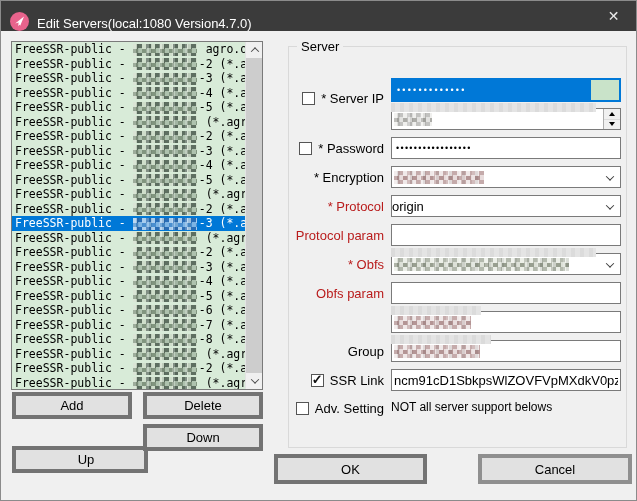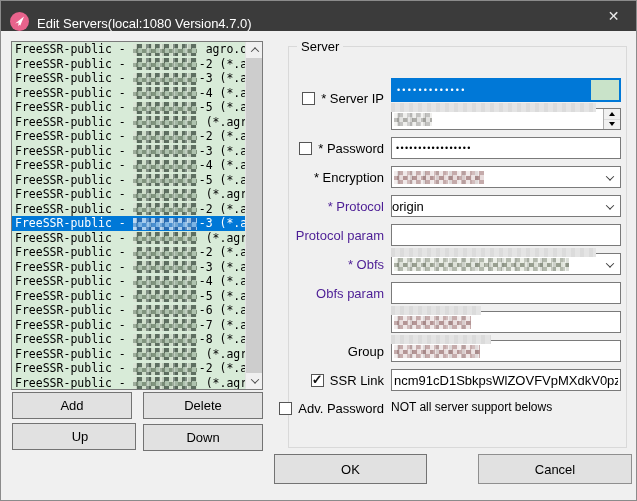--- a/index.html
+++ b/index.html
@@ -35,35 +35,35 @@
   .lrow .mz{width:64px;height:12px;margin-right:2px;}
   
   .vscroll{position:absolute;right:0;top:0;width:17px;height:100%;background:#f0f0f0;border-left:1px solid #e3e3e3;}
   .sbtn{position:absolute;left:0;width:17px;height:16px;background:#f0f0f0;display:flex;align-items:center;justify-content:center;}
   .sbtn.up{top:0;} .sbtn.down{bottom:0;}
   .chev{width:6px;height:6px;border-right:1.6px solid #4a4a4a;border-bottom:1.6px solid #4a4a4a;}
   .chev.u{transform:rotate(-135deg) translate(-1px,-1px);}
   .chev.d{transform:rotate(45deg) translate(-1px,-1px);}
   .sthumb{position:absolute;left:0;top:16px;bottom:16px;width:17px;background:#cdcdcd;}
   
-  .btn{position:absolute;background:#e1e1e1;border:1px solid #737373;display:flex;align-items:center;justify-content:center;font-size:13px;cursor:default;}
+  .btn{position:absolute;background:#e1e1e1;border:4px solid #737373;display:flex;align-items:center;justify-content:center;font-size:13px;cursor:default;}
   #btn-add{left:11px;top:391px;width:120px;height:27px;}
   #btn-delete{left:142px;top:391px;width:120px;height:27px;}
-  #btn-up{left:11px;top:422px;width:124px;height:27px;padding-left:12px;}
+  #btn-up{left:11px;top:445px;width:136px;height:27px;padding-left:12px;}
   #btn-down{left:142px;top:423px;width:120px;height:27px;}
   #btn-ok{left:273px;top:453px;width:153px;height:30px;}
   #btn-cancel{left:477px;top:453px;width:154px;height:30px;border-color:#8f8f8f;}
   
   .groupbox{position:absolute;left:287px;top:45px;width:339px;height:402px;border:1px solid #d9d9d9;}
   .gtitle{position:absolute;left:296px;top:38px;background:#f0f0f0;padding:0 4px;font-size:13px;}
   
   .frow{position:absolute;left:287px;width:334px;height:22px;display:flex;align-items:center;}
   .lbl{width:96px;display:flex;justify-content:flex-end;align-items:center;gap:6px;flex:0 0 auto;}
   .ltxt{font-size:13px;white-space:nowrap;}
-  .purple{color:#4c1d95;}
+  .purple{color:#b91c1c;}
   .cb{width:13px;height:13px;border:1px solid #555;background:#fff;position:relative;flex:0 0 auto;}
   .cb.checked::after{content:"\2713";position:absolute;left:0px;top:-3px;font-size:13px;font-weight:bold;color:#111;}
   .ctl{position:absolute;left:103px;top:0;width:230px;height:22px;border:1px solid #7a7a7a;background:#fff;display:flex;align-items:center;overflow:visible;}
   .ctl .mz{height:13px;margin-left:2px;}
   .smear{position:absolute;top:-6px;left:-1px;height:9px;background:#e4e4e4;
          background-image:repeating-linear-gradient(90deg, rgba(0,0,0,.04) 0 4px, transparent 4px 9px);}
   
   .ip-field{height:24px;border:2px solid #0078d7;background:#c9e3c9;padding:0;}
   .ipsel{width:198px;height:100%;background:#0078d7;display:flex;align-items:center;padding-left:4px;}
   .seldots{color:#fff;font-size:9px;letter-spacing:2.2px;line-height:1;}
@@ -254,21 +254,21 @@
       <span class="ltxt">SSR Link</span>
     </div>
     <div class="ctl">
       <input class="txtval" readonly="" value="ncm91cD1SbkpsWlZOVFVpMXdkV0pzYVdN" style="">
     </div>
   </div>
 
   <div class="frow" style="top:397px;height:20px;">
     <div class="lbl">
       <span class="cb"></span>
-      <span class="ltxt">Adv. Password</span>
+      <span class="ltxt">Adv. Setting</span>
     </div>
     <div class="advnote">NOT all server support belows</div>
   </div>
 
   <div class="btn" id="btn-ok">OK</div>
   <div class="btn" id="btn-cancel">Cancel</div>
 
 </div>
 
 </body></html>

